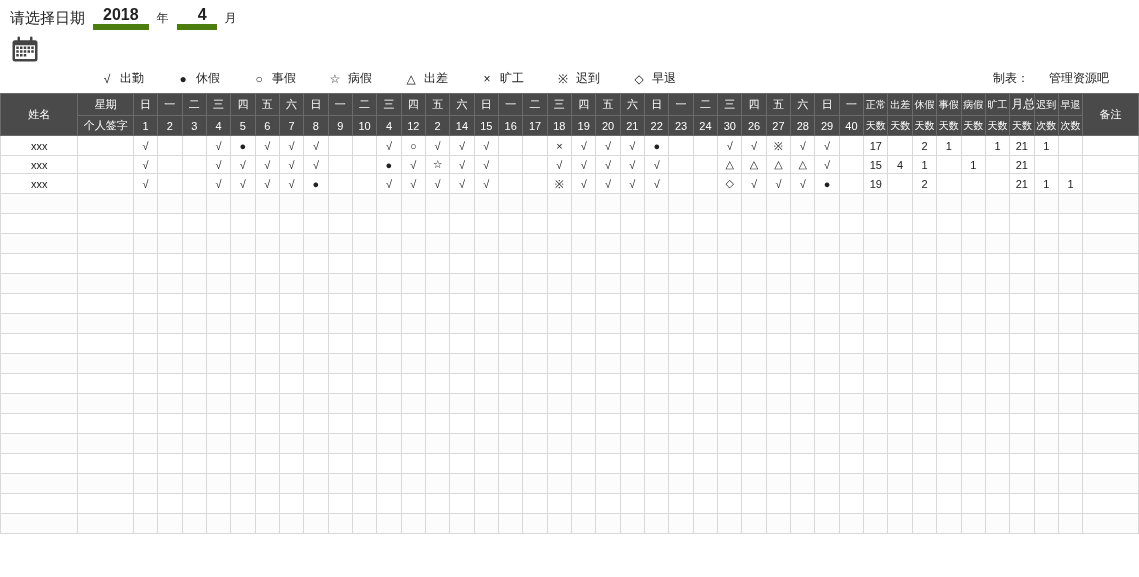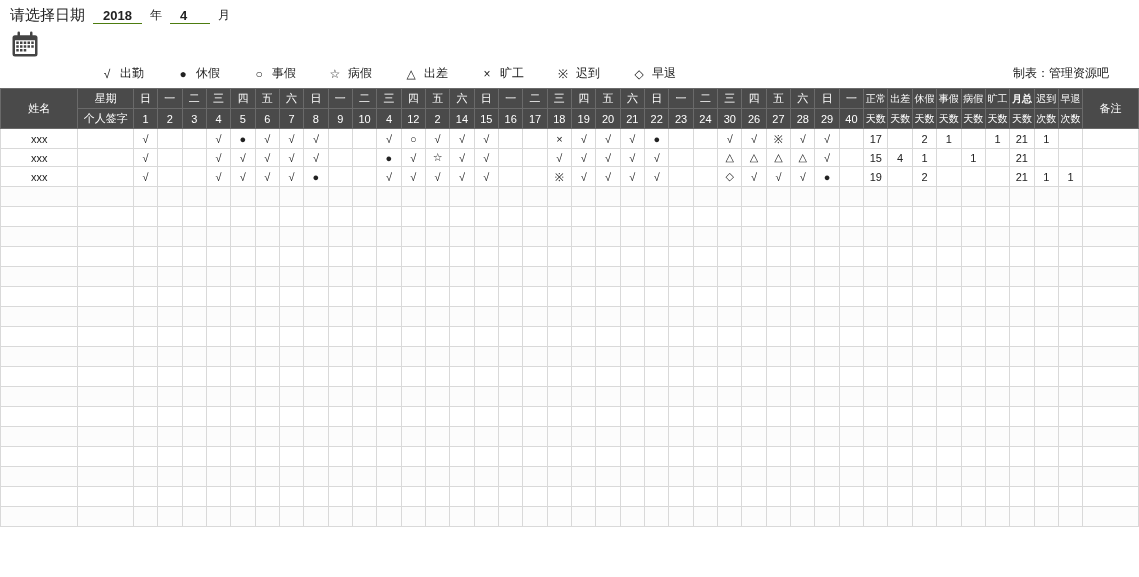--- a/index.html
+++ b/index.html
@@ -1,29 +1,29 @@
 <!DOCTYPE html>
 <html><head>
 <meta charset="utf-8">
 <style>
   * { box-sizing: border-box; }
   body { margin: 0; font-family: "Microsoft YaHei", Arial, sans-serif; font-size: 12px; background: #fff; color: #222; }
   .page { width: 1139px; }
   .topbar { display: flex; align-items: center; padding: 6px 10px 0 10px; gap: 8px; }
   .topbar .label { font-size: 15px; }
-  .topbar .year, .topbar .month { border-bottom: 1px solid #4d7c0f; padding: 0 10px; font-weight: bold; font-size: 13px; min-width: 40px; text-align: left; }
+  .topbar .year, .topbar .month { border-bottom: 6px solid #4d7c0f; padding: 0 10px; font-weight: bold; font-size: 16px; min-width: 40px; text-align: right; }
   .topbar .unit { font-size: 12px; }
   .header-row { display: flex; align-items: center; padding: 4px 10px 6px 10px; }
   .calendar-icon { width: 30px; height: 30px; margin-right: 10px; }
   .calendar-icon svg { width: 100%; height: 100%; }
   .title { flex: 1; text-align: center; font-size: 22px; font-weight: bold; }
   .legend-row { display: flex; align-items: center; padding: 0 10px 6px 100px; gap: 32px; font-size: 12px; }
   .legend-row .litem { display: flex; align-items: center; gap: 6px; }
   .sym { display: inline-block; width: 14px; text-align: center; }
-  .maker { margin-left: auto; display: flex; align-items: flex-start; margin-right:20px;}
+  .maker { margin-left: auto; display: flex; gap: 20px; align-items: flex-start; margin-right:20px;}
   table.att { border-collapse: collapse; width: 100%; table-layout: fixed; }
   table.att th, table.att td { border: 1px solid #d9d9d9; text-align: center; vertical-align: middle; padding: 2px 1px; font-size: 11px; overflow: hidden; white-space: nowrap; }
   table.att thead th { background: #4a4a4a; color: #fff; font-weight: normal; border-color: #6a6a6a; }
   .col-name { width: 70px; }
   .col-sign { width: 50px; }
   .col-day { width: 22px; }
   .col-sum { width: 22px; }
   .col-note { width: 50px; }
   tbody tr.data td { height: 18px; }
   tbody tr.empty td { height: 20px; background: #fcfcfc; }
@@ -183,21 +183,21 @@
           <th>五</th>
           <th>六</th>
           <th>日</th>
           <th>一</th>
           <th style="font-size: 10px; margin-left: 46px;">正常</th>
           <th style="font-size: 10px;">出差</th>
           <th style="font-size: 10px;">休假</th>
           <th style="font-size: 10px;">事假</th>
           <th style="font-size: 10px;">病假</th>
           <th style="font-size: 10px;">旷工</th>
-          <th style="font-size: 10px; font-weight: bold;">月总</th>
+          <th style="font-size: 12px;">月总</th>
           <th style="font-size: 10px;">迟到</th>
           <th style="font-size: 10px;">早退</th>
           <th rowspan="2">备注</th>
         </tr>
         <tr>
           <th>个人签字</th>
           <th>1</th>
           <th>2</th>
           <th>3</th>
           <th>4</th>

